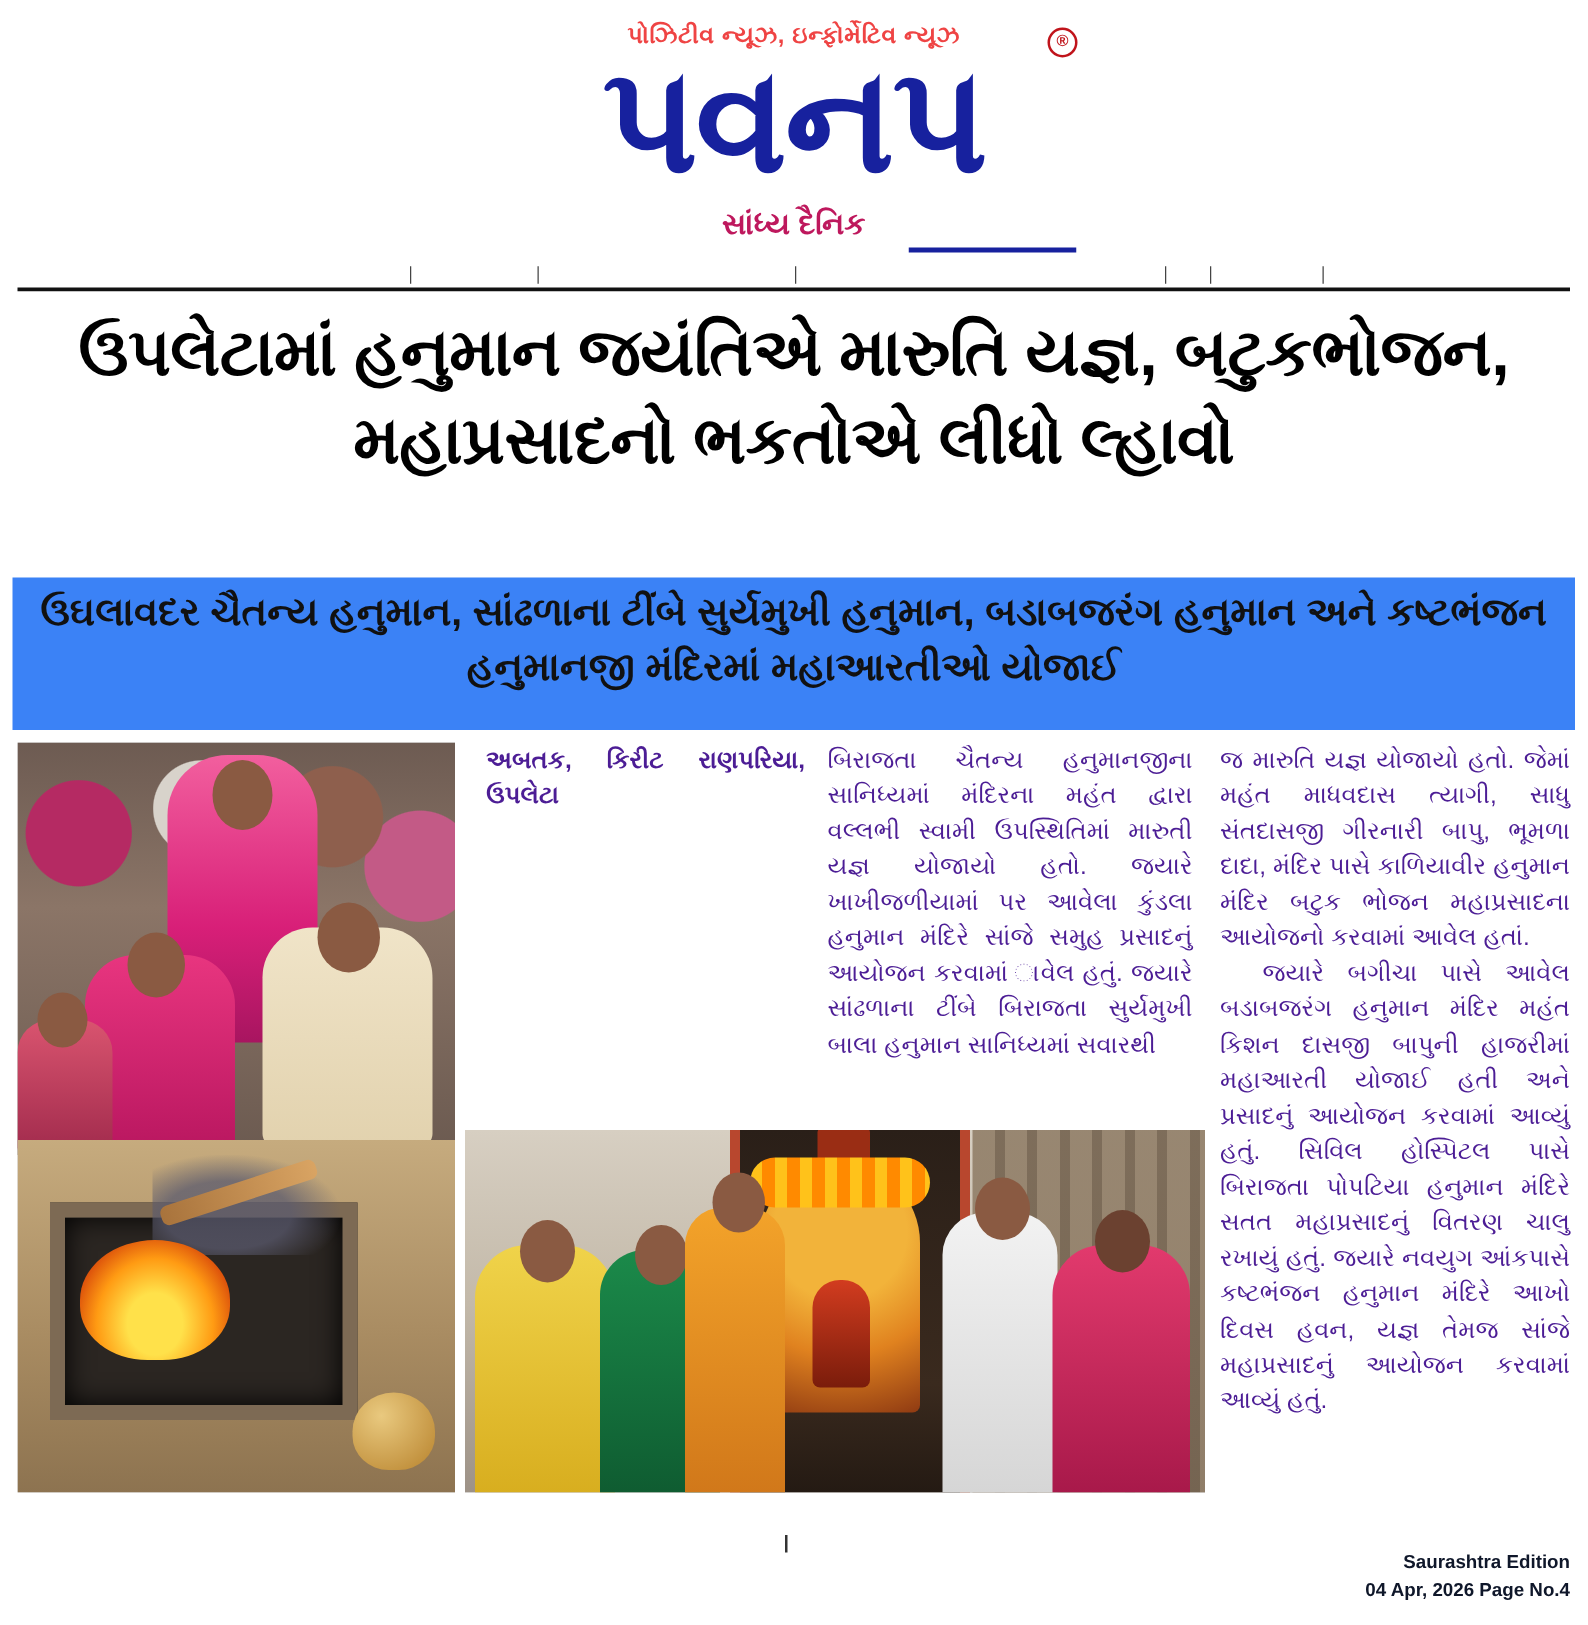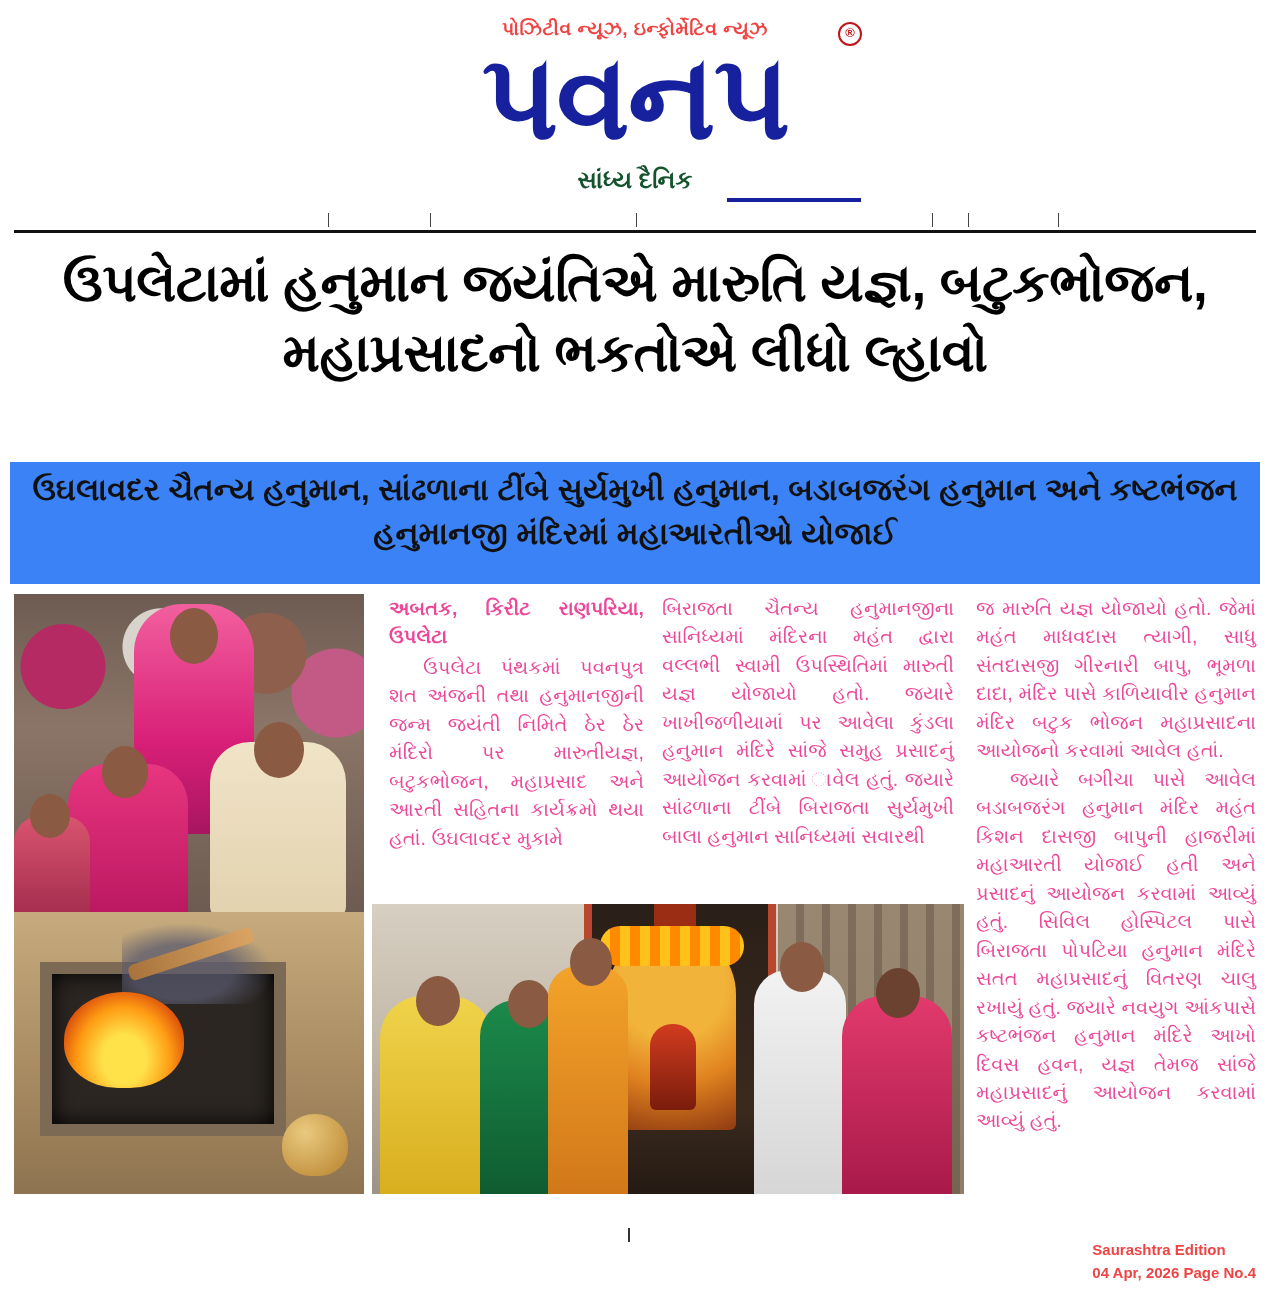--- a/index.html
+++ b/index.html
@@ -59,21 +59,21 @@
     text-align: center;
   }
   .masthead-sub {
     position: absolute;
     top: 166px;
     left: 0;
     right: 0;
     text-align: center;
     font-size: 24px;
     font-weight: bold;
-    color: #14532d;
+    color: #be185d;
   }
   .masthead-sub-underline {
     position: absolute;
     top: 198px;
     left: 727px;
     width: 134px;
     height: 4px;
     background: #17219e;
   }
 
@@ -155,44 +155,45 @@
   
   .photo-1 { left: 0; top: 0; width: 350px; height: 600px; }
   
   .photo-2 { left: 358px; top: 310px; width: 592px; height: 290px; }
 
   .col {
     position: absolute;
     font-size: 19.5px;
     line-height: 1.46;
     text-align: justify;
-    color: #ec4899;
+    color: #4c1d95;
   }
   .col p { margin: 0; }
   .col p + p { text-indent: 34px; }
 
   .col-1 { left: 375px; top: 0; width: 255px; }
   .col-2 { left: 648px; top: 0; width: 292px; }
   .col-3 { left: 962px; top: 0; width: 280px; }
 
   .byline {
     font-weight: bold;
     display: block;
     margin-bottom: 2px;
   }
 
   
   .footer {
     position: absolute;
     right: 14px;
     bottom: 16px;
+    text-align: right;
     font-size: 15px;
     line-height: 1.5;
     font-weight: bold;
-    color: #ef4444;
+    color: #0f172a;
   }
   .footer-tick {
     position: absolute;
     left: 628px;
     bottom: 58px;
     width: 2px;
     height: 14px;
     background: #333;
   }
 
@@ -402,21 +403,20 @@
     <div class="p2-m3"></div>
     <div class="p2-m3-head"></div>
     <div class="p2-m4"></div>
     <div class="p2-m4-head"></div>
     <div class="p2-m5"></div>
     <div class="p2-m5-head"></div>
   </div>
 
   <div class="col col-1">
     <span class="byline">અબતક, કિરીટ રાણપરિયા, ઉપલેટા</span>
-    <p style="text-indent:34px">ઉપલેટા પંથકમાં પવનપુત્ર શત અંજની તથા હનુમાનજીની જન્મ જયંતી નિમિતે ઠેર ઠેર મંદિરો પર મારુતીયજ્ઞ, બટુકભોજન, મહાપ્રસાદ અને આરતી સહિતના કાર્યક્રમો થયા હતાં. ઉઘલાવદર મુકામે</p>
   </div>
 
   <div class="col col-3">
     <p>જ મારુતિ યજ્ઞ યોજાયો હતો. જેમાં મહંત માધવદાસ ત્યાગી, સાધુ સંતદાસજી ગીરનારી બાપુ, ભૂમળા દાદા, મંદિર પાસે કાળિયાવીર હનુમાન મંદિર બટુક ભોજન મહાપ્રસાદના આયોજનો કરવામાં આવેલ હતાં.</p>
     <p>જયારે બગીચા પાસે આવેલ બડાબજરંગ હનુમાન મંદિર મહંત કિશન દાસજી બાપુની હાજરીમાં મહાઆરતી યોજાઈ હતી અને પ્રસાદનું આયોજન કરવામાં આવ્યું હતું. સિવિલ હોસ્પિટલ પાસે બિરાજતા પોપટિયા હનુમાન મંદિરે સતત મહાપ્રસાદનું વિતરણ ચાલુ રખાયું હતું. જયારે નવયુગ આંકપાસે કષ્ટભંજન હનુમાન મંદિરે આખો દિવસ હવન, યજ્ઞ તેમજ સાંજે મહાપ્રસાદનું આયોજન કરવામાં આવ્યું હતું.</p>
   </div>
 
   <div class="col col-2">
     <p>બિરાજતા ચૈતન્ય હનુમાનજીના સાનિધ્યમાં મંદિરના મહંત દ્વારા વલ્લભી સ્વામી ઉપસ્થિતિમાં મારુતી યજ્ઞ યોજાયો હતો. જયારે ખાખીજળીયામાં પર આવેલા કુંડલા હનુમાન મંદિરે સાંજે સમુહ પ્રસાદનું આયોજન કરવામાં ાવેલ હતું. જયારે સાંઢળાના ટીંબે બિરાજતા સુર્યમુખી બાલા હનુમાન સાનિધ્યમાં સવારથી</p>
   </div>

